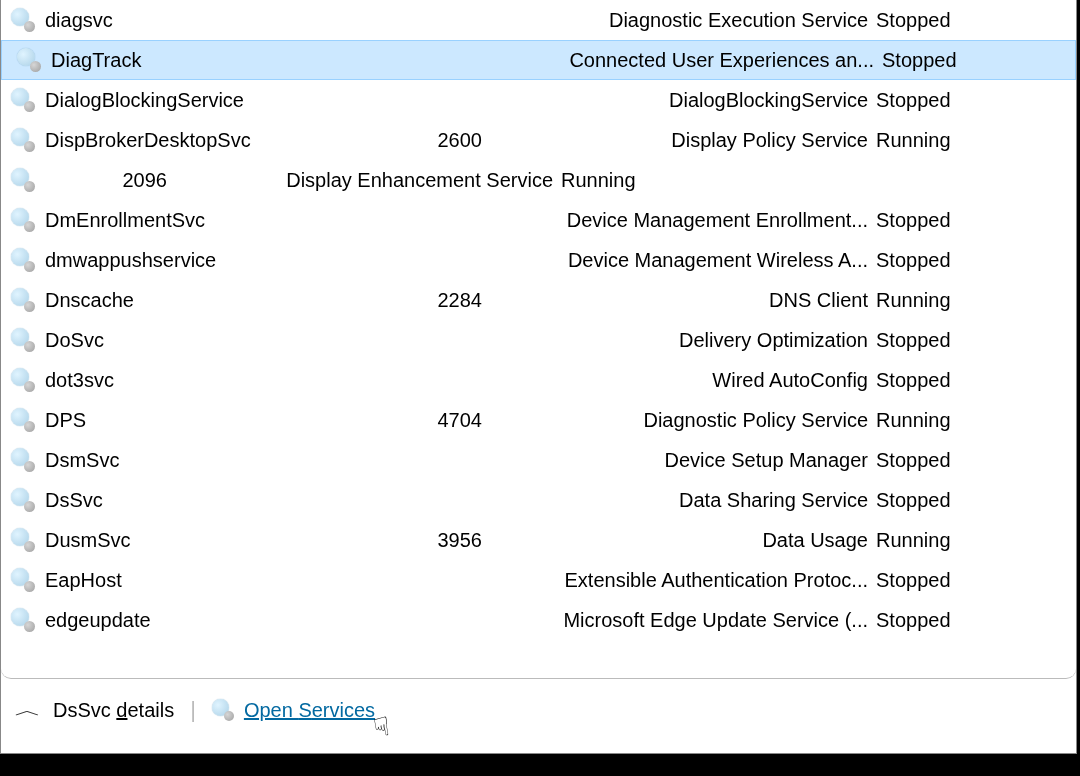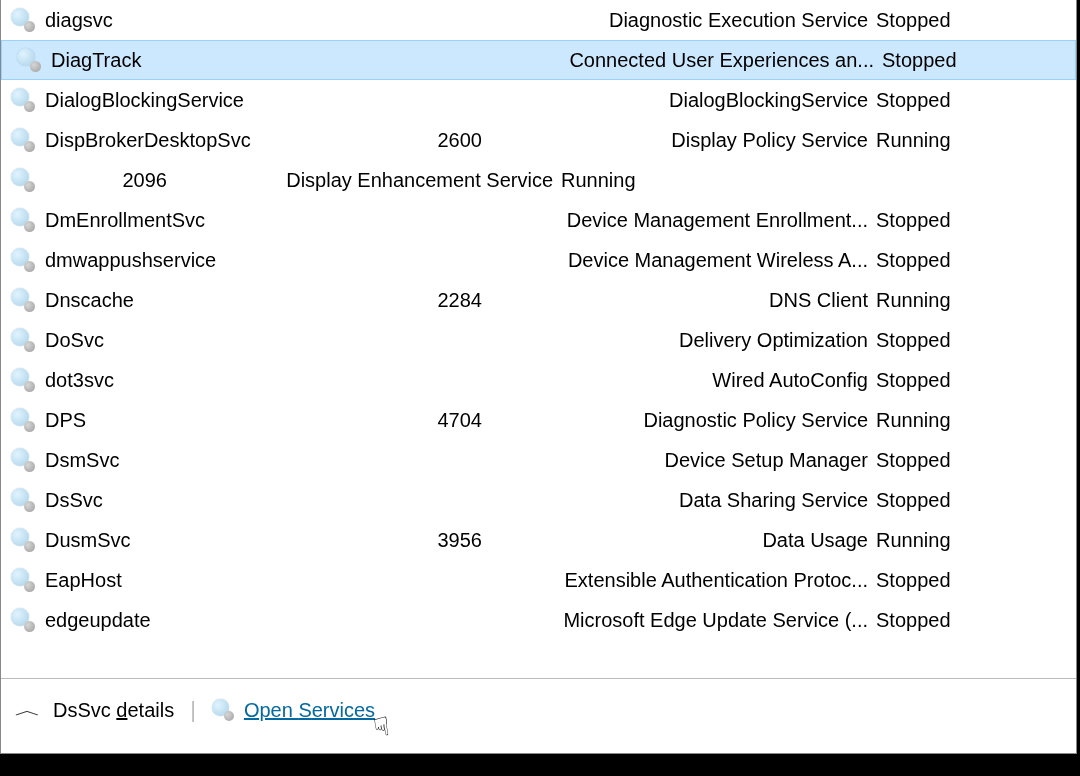--- a/index.html
+++ b/index.html
@@ -18,20 +18,21 @@
       height: 754px;
       border: 1px solid #888;
       border-top: none;
       display: flex;
       flex-direction: column;
     }
     .list {
       flex: 1;
       overflow: hidden;
       border-bottom: 1px solid #bbb;
+      border-radius: 10px;
     }
     .row {
       display: flex;
       align-items: center;
       height: 40px;
       padding-left: 10px;
       white-space: nowrap;
     }
     .row.selected {
       background: #cce8ff;

